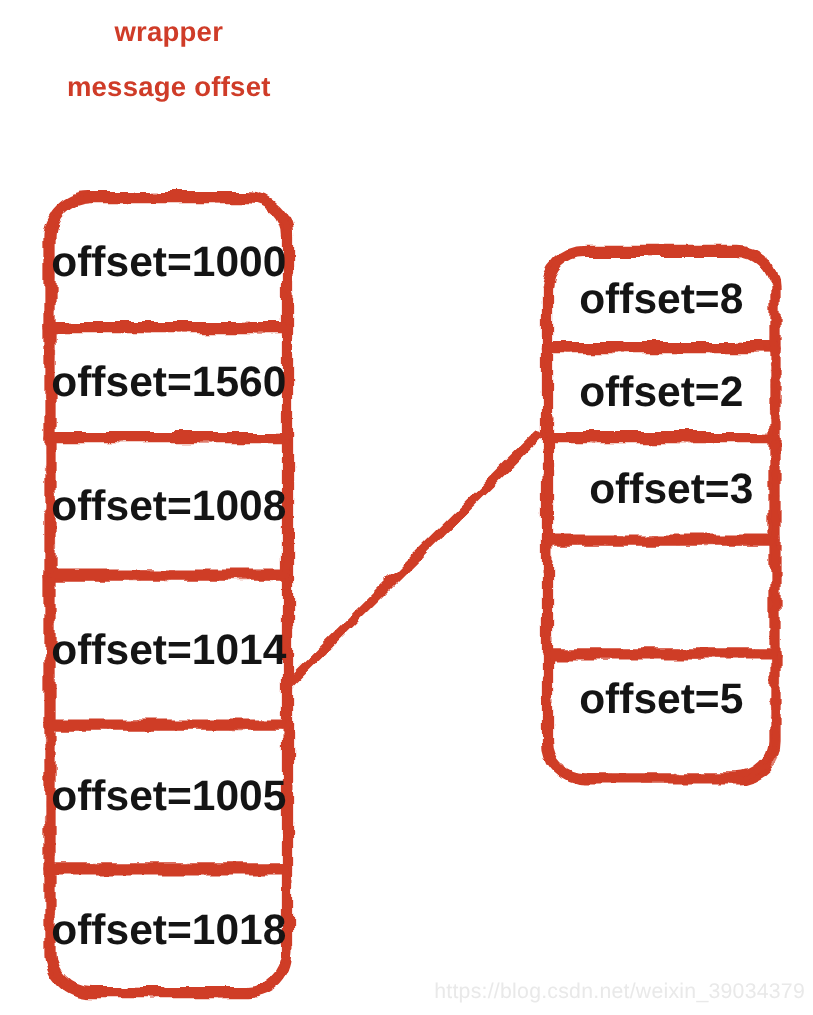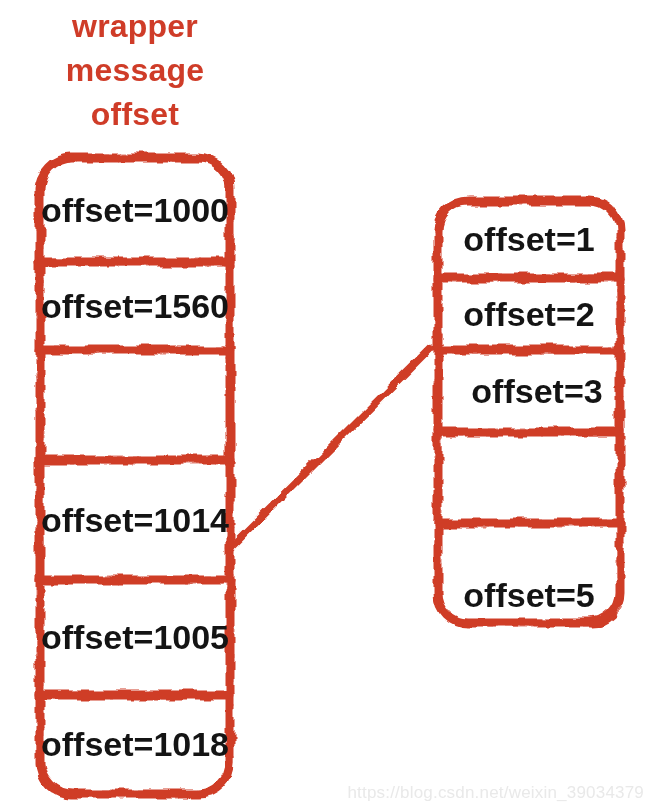--- a/index.html
+++ b/index.html
@@ -14,21 +14,21 @@
   .canvas{
     position:relative;
     width:650px;height:812px;
     background:var(--page-bg);
     overflow:hidden;
   }
   .col-title{
     position:absolute;
     width:180px;
     text-align:center;
-    font-size:32px;
+    font-size:22px;
     line-height:44px;
     font-weight:bold;
     color:var(--accent-red);
     letter-spacing:0.2px;
   }
   .col-title.left{left:45px;top:4px;}
   .col-title.right{left:430px;top:46px;}
   svg.sketch{
     position:absolute;
     color:var(--accent-red);
@@ -128,24 +128,25 @@
         <feDisplacementMap in="SourceGraphic" in2="n" scale="8" xChannelSelector="R" yChannelSelector="G"></feDisplacementMap>
       </filter>
     </defs>
     <g filter="url(#crayonC1)" stroke="currentColor" stroke-width="8" stroke-linecap="round">
       <line x1="17" y1="218" x2="217" y2="19"></line>
     </g>
   </svg>
 
   <div class="cell left-col" style="top:158px;height:104px;">offset=1000</div>
   <div class="cell left-col" style="top:262px;height:88px;">offset=1560</div>
+  <div class="cell left-col" style="top:350px;height:110px;">offset=1008</div>
   <div class="cell left-col" style="top:460px;height:120px;">offset=1014</div>
   <div class="cell left-col" style="top:580px;height:115px;">offset=1005</div>
   <div class="cell left-col" style="top:695px;height:99px;">offset=1018</div>
 
-  <div class="cell right-col" style="top:200px;height:78px;">offset=1</div>
+  <div class="cell right-col" style="top:200px;height:78px;">offset=8</div>
   <div class="cell right-col" style="top:278px;height:72px;">offset=2</div>
   <div class="cell right-col" style="top:350px;height:82px;padding-left:16px;">offset=3</div>
-  <div class="cell right-col" style="top:545px;height:100px;">offset=5</div>
+  <div class="cell right-col" style="top:509px;height:100px;">offset=5</div>
 
   <div class="watermark">https://blog.csdn.net/weixin_39034379</div>
 
 </div>
 
 </body></html>

